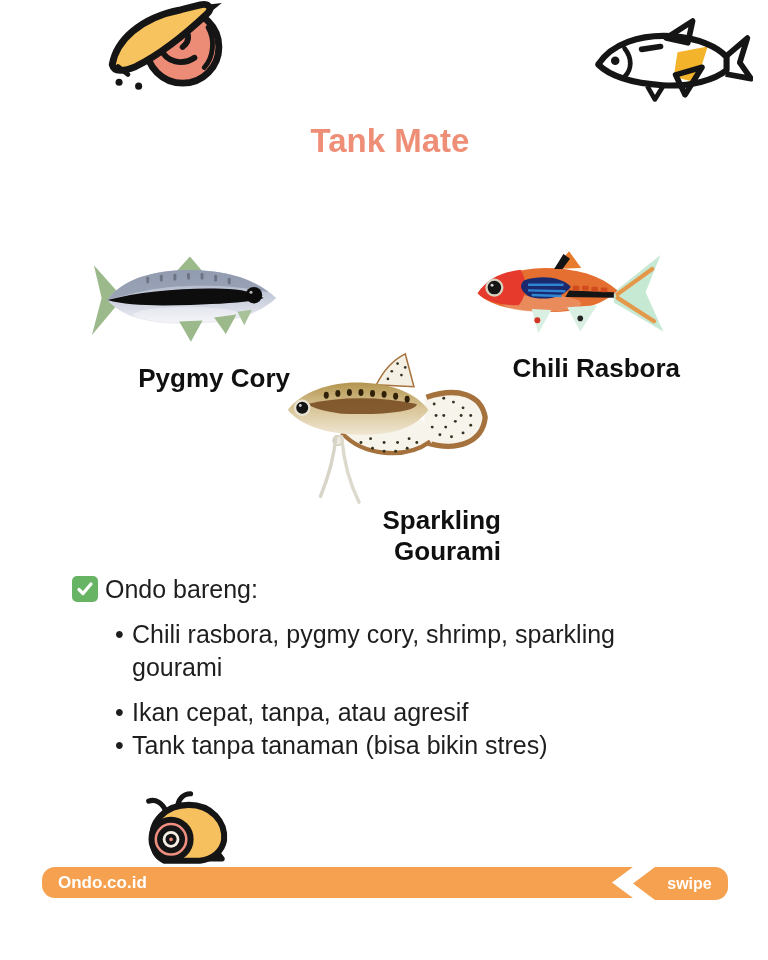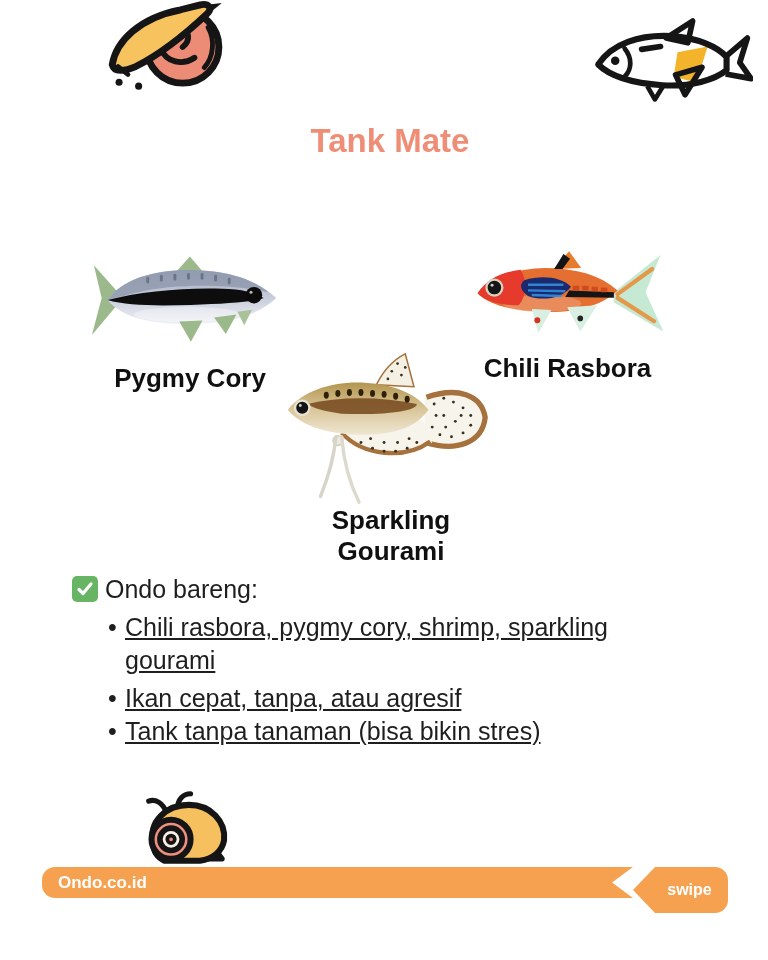--- a/index.html
+++ b/index.html
@@ -10,41 +10,41 @@
   .abs{position:absolute;}
 
   
   .logo-wrap{left:296px;top:20px;width:200px;height:96px;}
   .logo-text{position:absolute;left:22px;top:30px;font-size:52px;font-weight:bold;letter-spacing:0px;line-height:1;}
   .logo-on{color:var(--logo-dark,#3E3E3E);}
   .logo-do{color:var(--logo-green,#85A41E);}
   .page-title{left:0;top:122px;width:780px;text-align:center;font-size:33px;font-weight:bold;color:var(--title-salmon,#EF8E76);}
 
   
-  .fish-label{font-size:26px;font-weight:bold;color:#101010;text-align:center;}
+  .fish-label{font-size:26px;font-weight:bold;color:#101010;text-align:right;}
   .lbl-pygmy{left:90px;top:363px;width:200px;}
   .lbl-chili{left:455px;top:353px;width:225px;}
   .lbl-sparkling{left:281px;top:505px;width:220px;}
 
   
   .compat{left:72px;top:572px;width:580px;font-size:25px;line-height:33px;}
   .compat-heading{display:flex;align-items:center;height:34px;}
   .check-box{display:inline-flex;align-items:center;justify-content:center;width:26px;height:26px;border-radius:5px;background:var(--check-green,#67B564);margin-right:7px;flex:0 0 auto;}
   .cross-box{display:inline-flex;align-items:center;justify-content:center;width:26px;height:26px;margin-right:7px;flex:0 0 auto;}
-  .compat ul{margin:5px;padding:0;list-style:none;width:552px;text-decoration:underline;}
+  .compat ul{margin:12px;padding:0;list-style:none;width:552px;}
   .compat li{position:relative;padding-left:48px;}
   .compat li::before{content:"•";position:absolute;left:31px;top:0;font-size:25px;}
 
   
   .footer{left:42px;top:867px;width:686px;height:31px;border-radius:14px;}
   .bar-main-wrap{position:absolute;left:0;top:0;width:591px;height:31px;border-radius:13px 0 0 13px;overflow:hidden;}
   .bar-main{width:100%;height:100%;background:var(--accent-orange,#F6A150);
     clip-path:polygon(0 0,100% 0,calc(100% - 21px) 50%,100% 100%,0 100%);}
   .site-label{position:absolute;left:16px;top:0;line-height:31px;font-size:17px;font-weight:bold;color:#fff;}
-  .bar-swipe-wrap{position:absolute;left:591px;top:0;width:95px;height:46px;border-radius:0 13px 13px 0;overflow:hidden;cursor:pointer;}
+  .bar-swipe-wrap{position:absolute;left:591px;top:0;width:95px;height:33px;border-radius:0 13px 13px 0;overflow:hidden;cursor:pointer;}
   .bar-swipe{width:100%;height:100%;background:var(--accent-orange,#F6A150);
     clip-path:polygon(22px 0,100% 0,100% 100%,22px 100%,0 50%);
     display:flex;align-items:center;justify-content:center;padding-left:18px;box-sizing:border-box;}
   .swipe-label{font-size:16px;font-weight:bold;color:#fff;}
 </style>
 </head>
 <body>
 
 <div class="canvas">
 

